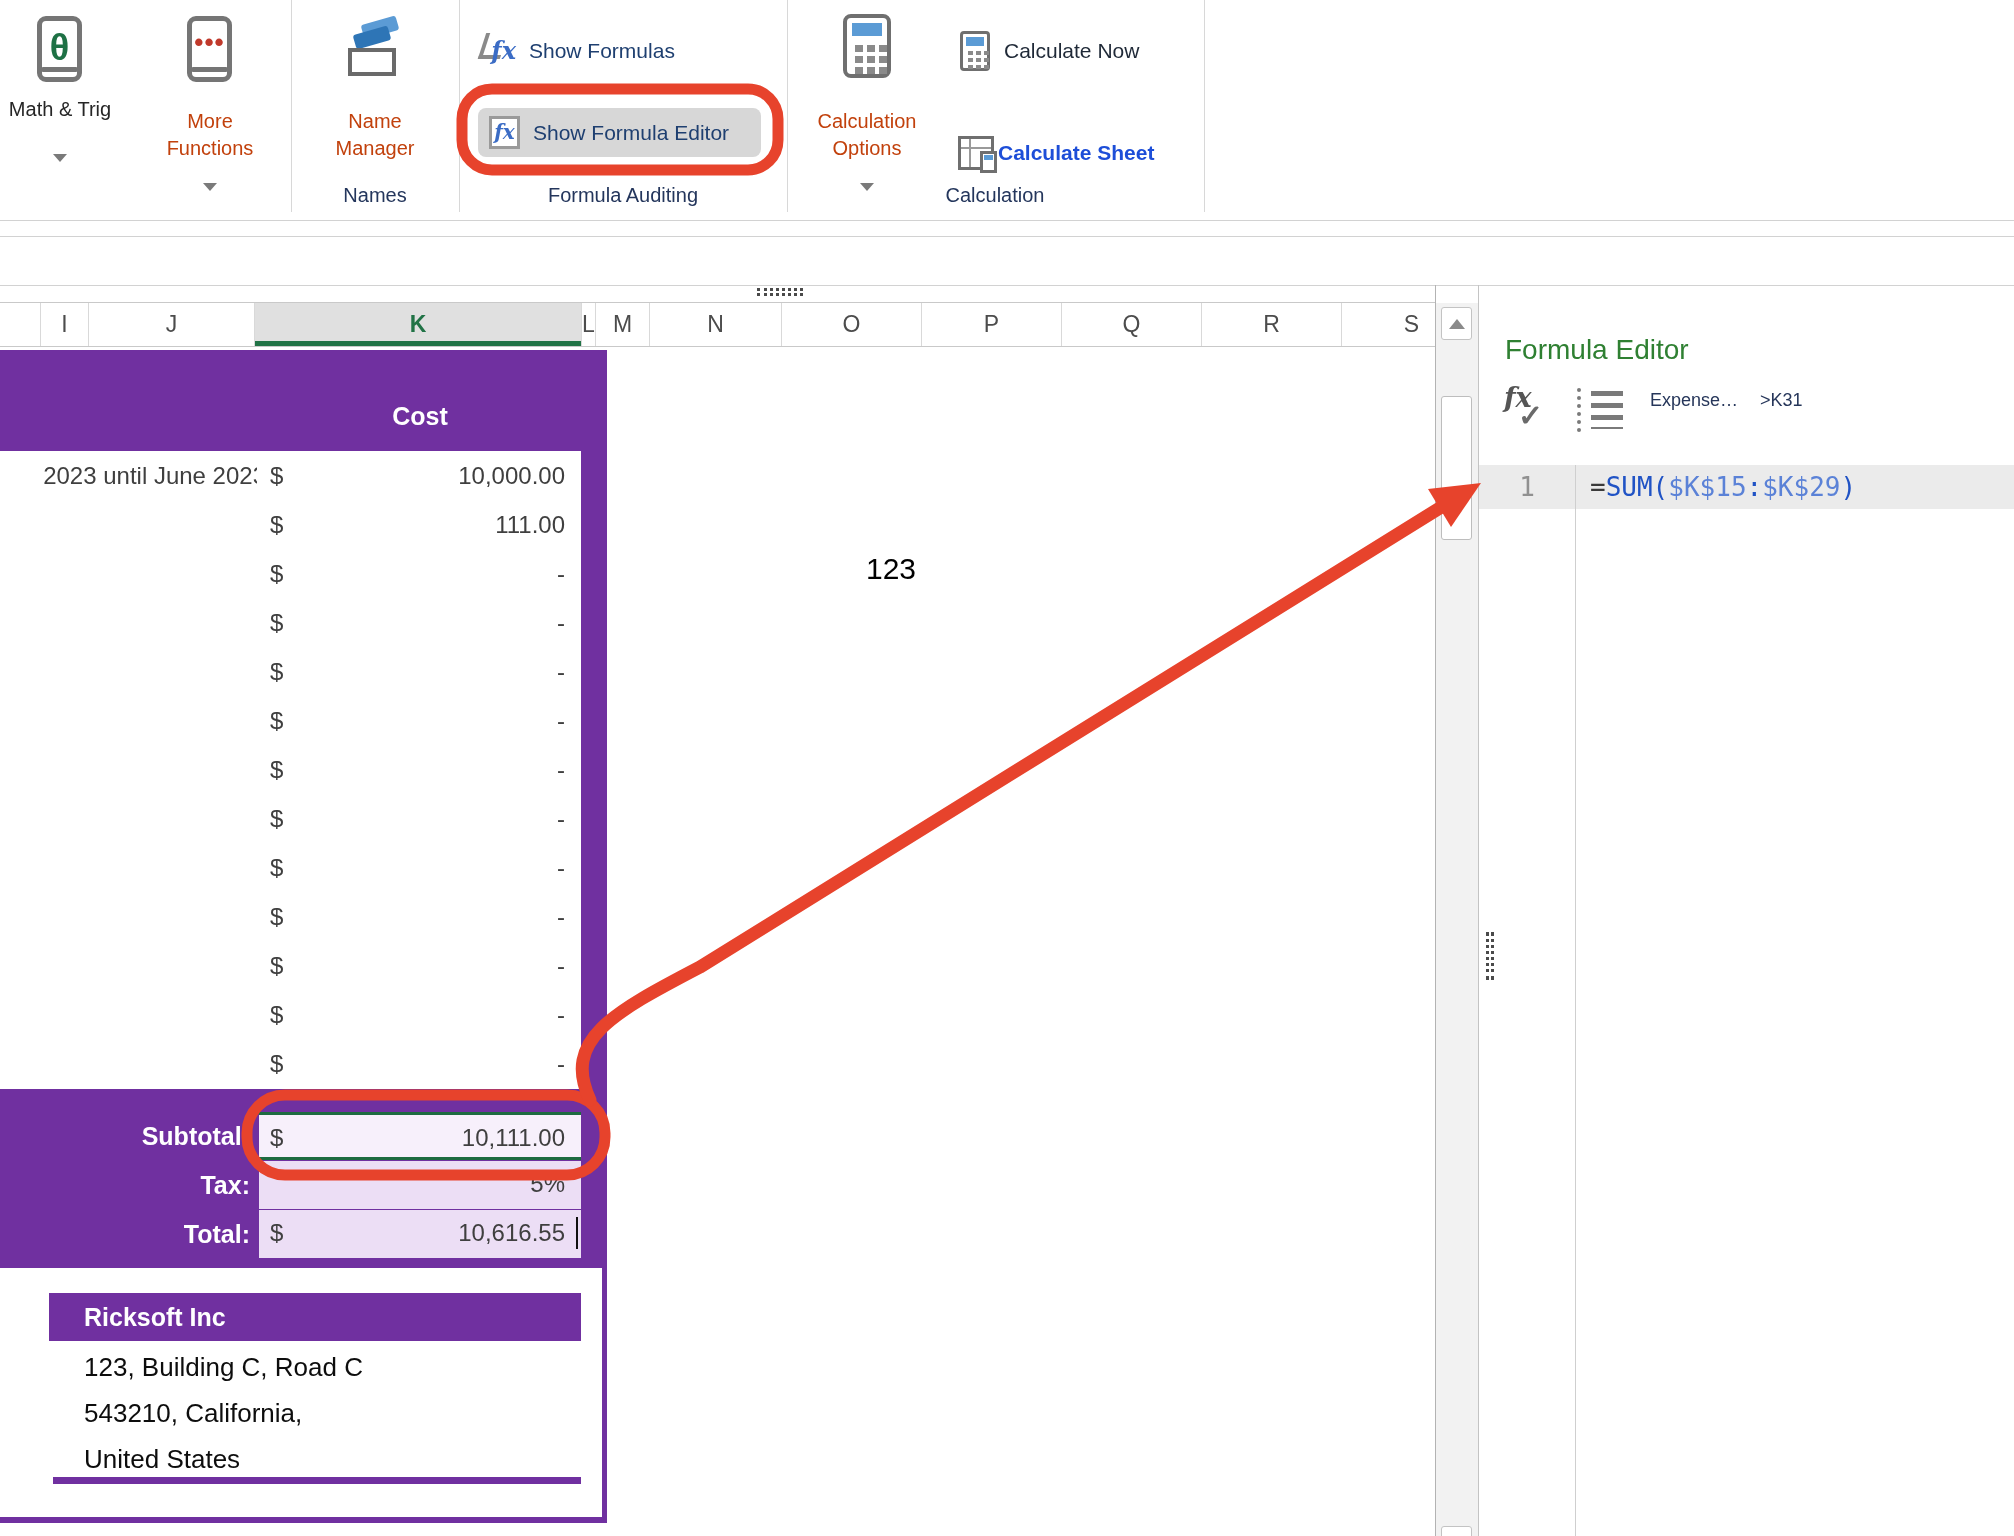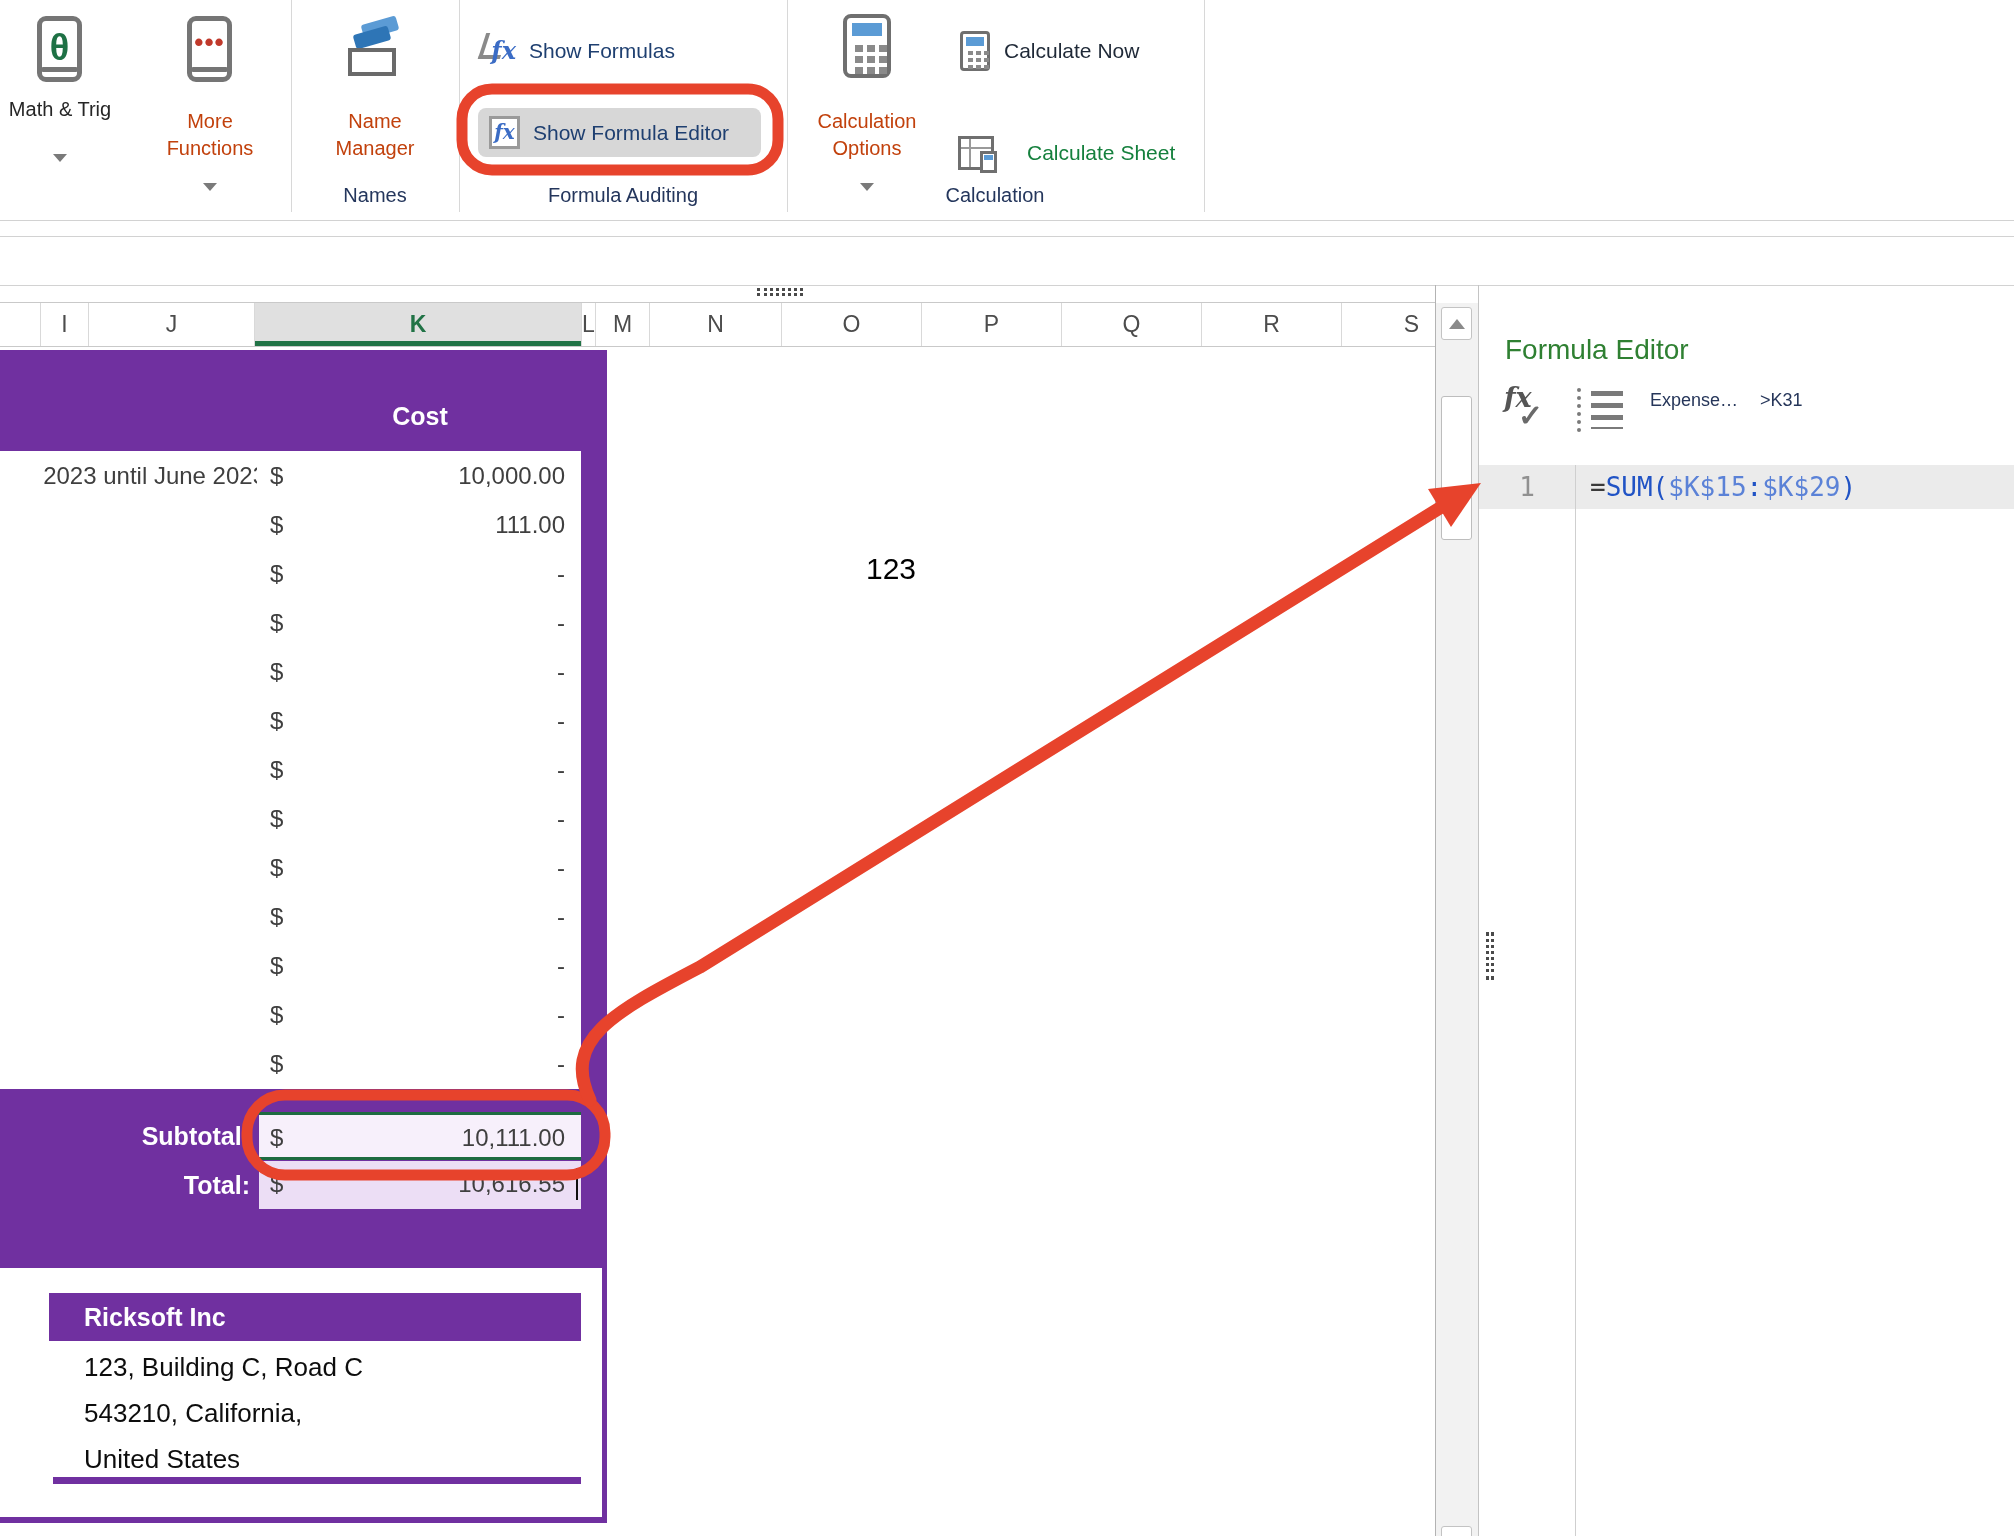--- a/index.html
+++ b/index.html
@@ -185,21 +185,21 @@
 </div>
 
 <div class="bluebtn" style="left:960px;top:30px;height:42px;gap:14px;color:#1f2937;">
   <span class="calc small" style="position:relative;flex:none;width:30px;height:40px;">
     <i class="scr"></i>
       <i class="keys"></i>
   </span>
   <span>Calculate Now</span>
 </div>
 
-<div class="bluebtn" style="left:958px;top:132px;height:42px;gap:33px;color:#15803d;">
+<div class="bluebtn" style="left:958px;top:132px;height:42px;gap:4px;color:#1d4ed8;font-weight:bold;">
   <span class="sheet-icon" style="position:relative;flex:none;">
     <span class="mini">
         <i></i>
       </span>
   </span>
   <span>Calculate Sheet</span>
 </div>
 
 <div class="grplbl" style="left:315px;width:120px;">Names</div>
 <div class="grplbl" style="left:523px;width:200px;text-align:center;">Formula Auditing</div>
@@ -291,20 +291,27 @@
 
 <div class="summary purple">
     <div class="sum-row sel">
       <span class="slbl">Subtotal:</span>
       <div class="cell">
         <span class="cur">$</span>
         <span class="val">10,111.00</span>
       </div>
     </div>
     <div class="sum-row">
+      <span class="slbl">Tax:</span>
+      <div class="cell">
+        <span class="cur"></span>
+        <span class="val">5%</span>
+      </div>
+    </div>
+    <div class="sum-row">
       <span class="slbl">Total:</span>
       <div class="cell">
         <span class="cur">$</span>
         <span class="val">10,616.55</span>
         <i class="caret"></i>
       </div>
     </div>
   </div>
 
 <div class="frame-r purple"></div>

